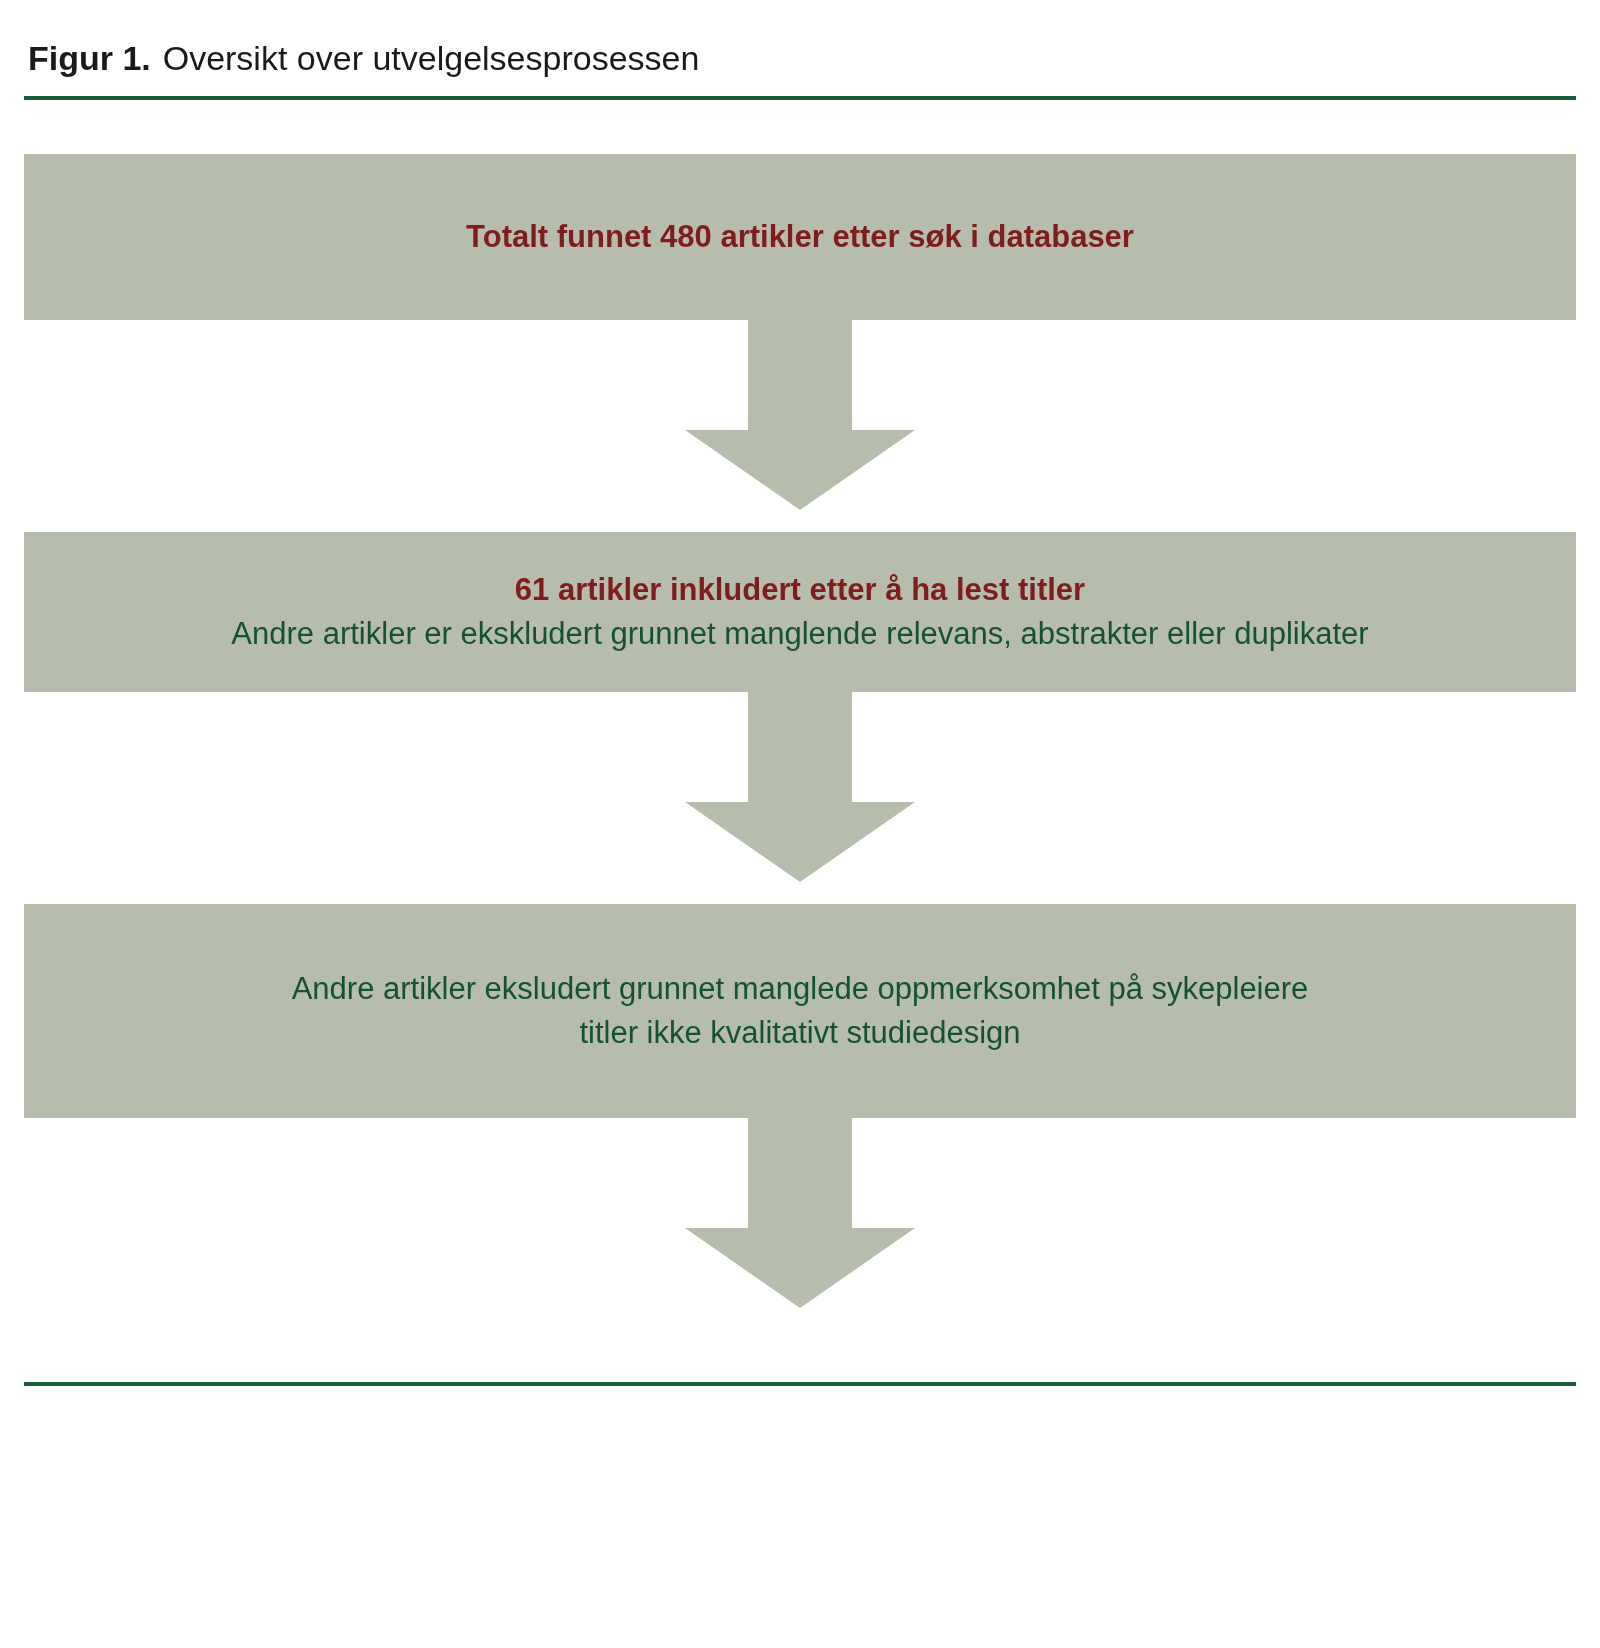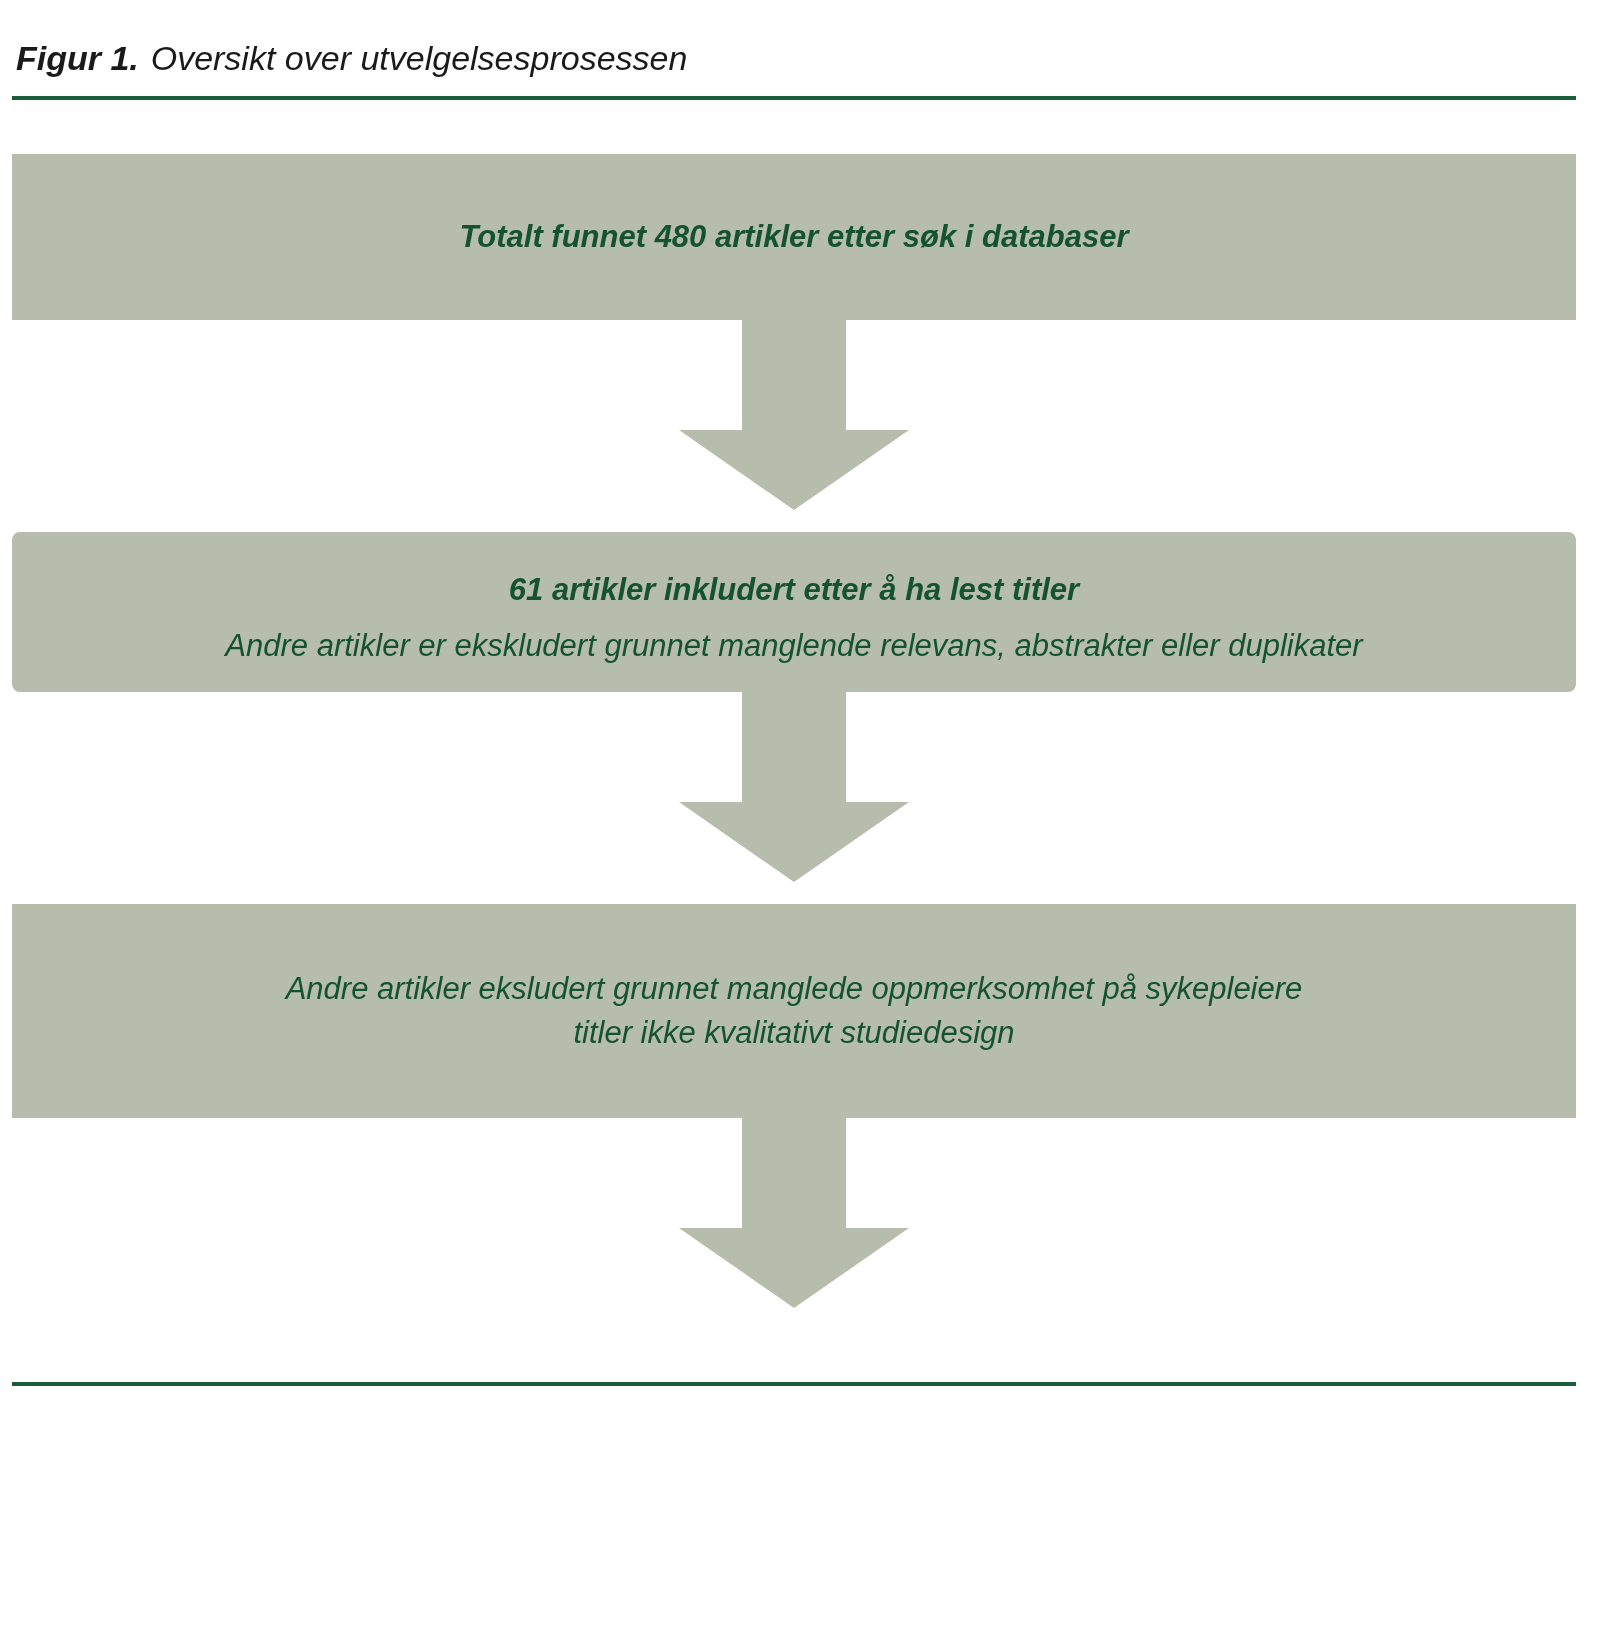--- a/index.html
+++ b/index.html
@@ -9,22 +9,21 @@
   }
   *{box-sizing:border-box;}
   html,body{margin:0;padding:0;background:#ffffff;}
   body{
     width:1600px;
     min-height:1648px;
     font-family:"Liberation Sans", sans-serif;
     color:var(--text);
   }
   .page{
-    padding:24px 24px 36px 12px;
-    font-style:italic;
+    padding:24px 24px 36px 24px;
   }
   .figure-title{
     font-size:34px;
     font-weight:normal;
     line-height:1.3;
     margin:12px 0 16px 4px;
     color:#1a1a1a;
   }
   .figure-title .label{
     font-weight:bold;
@@ -47,32 +46,32 @@
     display:flex;
     flex-direction:column;
     justify-content:center;
     align-items:center;
     text-align:center;
     padding:12px 16px;
     font-size:31px;
     line-height:1.42;
   }
   .box .heading{
-    margin:12px;
+    margin:0;
     font-weight:bold;
-    color:#14532d;
+    color:#7f1d1d;
   }
   .box .body{
     margin:0;
     font-weight:normal;
     white-space:pre-line;
     color:#14532d;
   }
   .box-1{ min-height:166px; }
-  .box-2{ min-height:160px;border-radius:8px; }
+  .box-2{ min-height:160px; }
   .box-3{ min-height:214px; }
   .box-4{ min-height:220px; }
   .arrow{
     display:flex;
     flex-direction:column;
     align-items:center;
     margin:0 auto 22px auto;
   }
   .arrow .shaft{
     width:104px;

